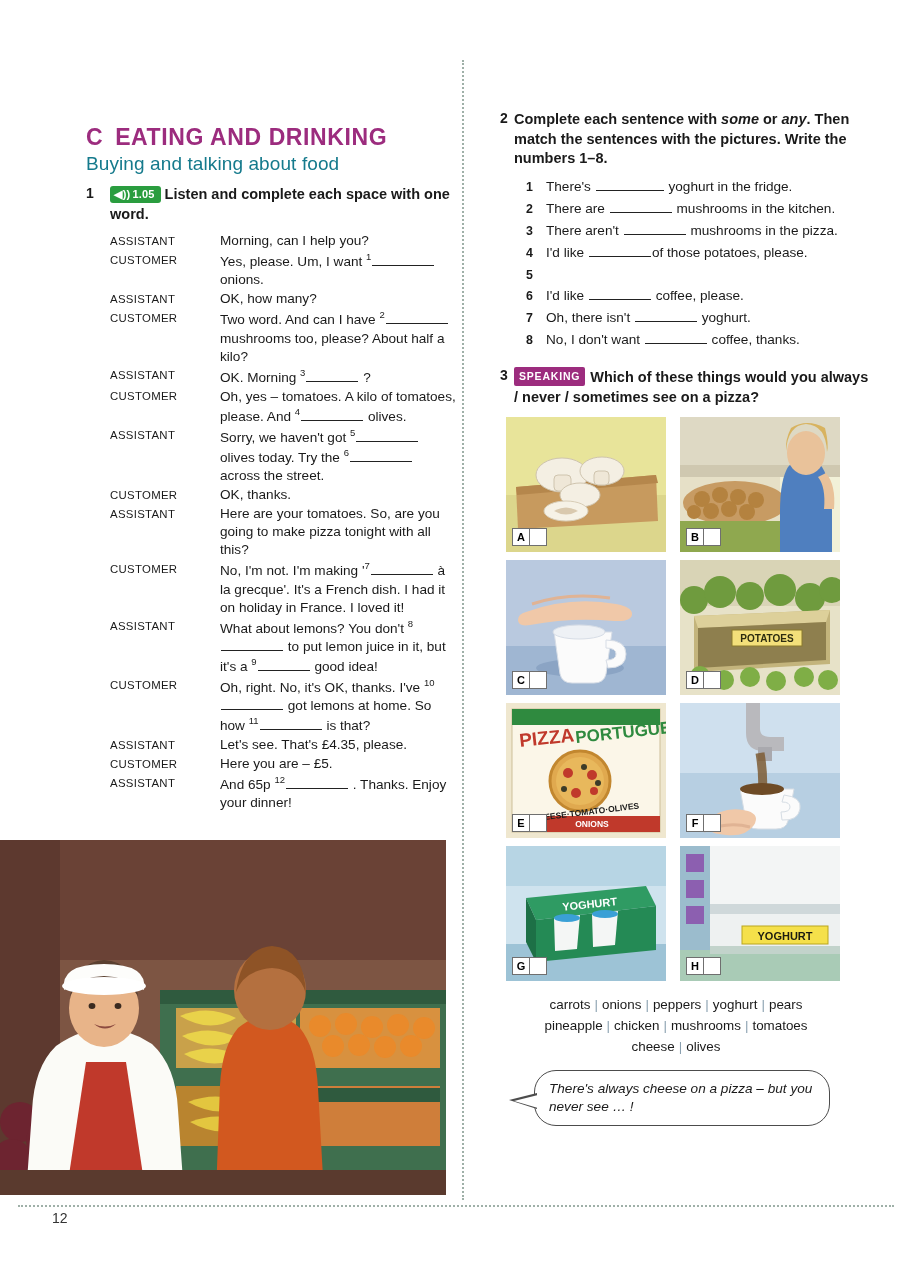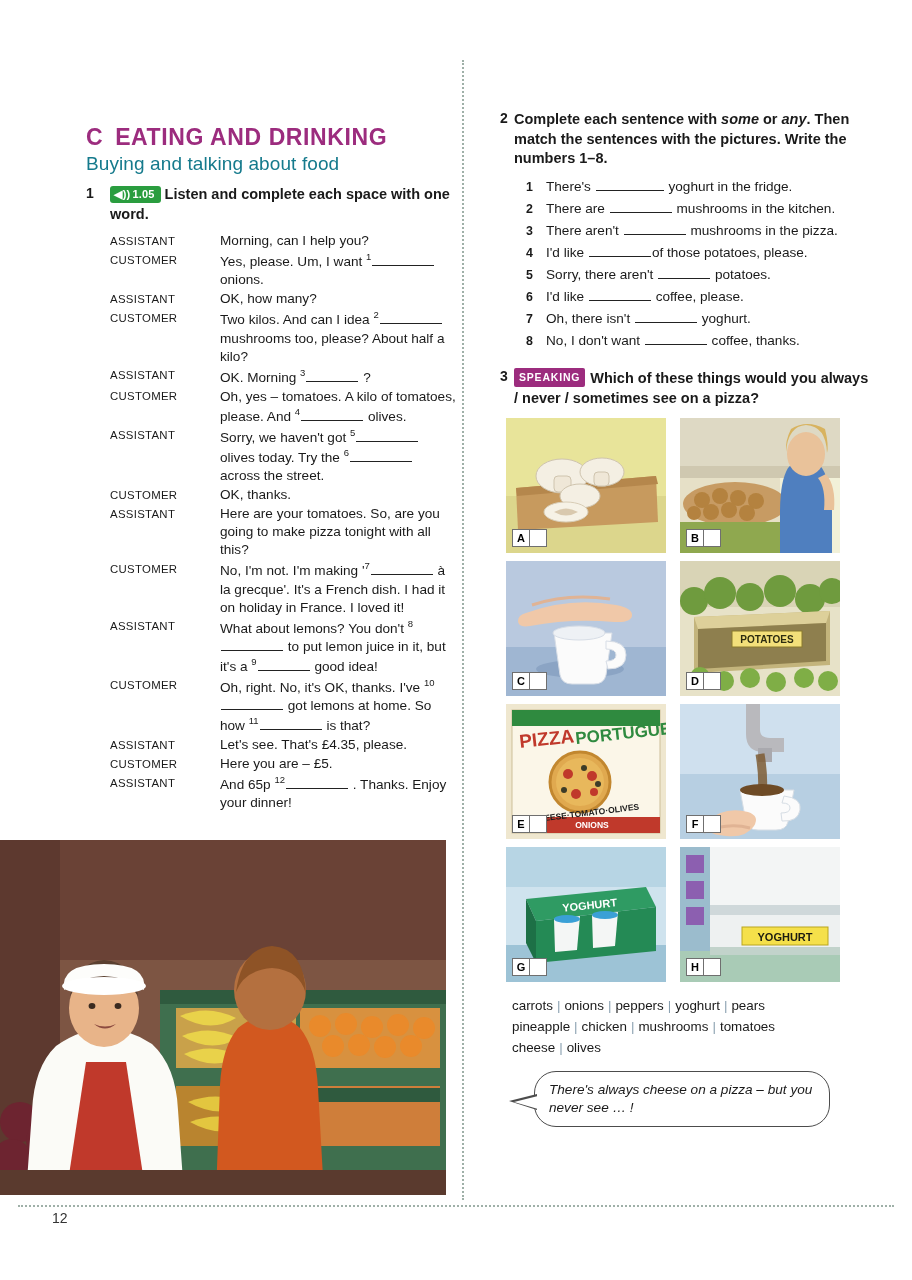--- a/index.html
+++ b/index.html
@@ -239,24 +239,25 @@
   .cell .tag .box {
     width: 16px;
     height: 16px;
     background: #ffffff;
     border: 1px solid #6f6f6f;
     border-left: none;
   }
 
   .wordlist {
     margin-top: 14px;
-    margin-left: 12px;
+    margin-left: 6px;
     width: 340px;
     font-size: 13.4px;
     line-height: 1.55;
+    text-align: center;
   }
   .wordlist .sep { color: #8aa0b0; padding: 0 4px; }
 
   .bubble {
     position: relative;
     margin-top: 12px;
     margin-left: 34px;
     width: 266px;
     border: 1.6px solid #4c4c4c;
     border-radius: 22px;
@@ -325,21 +326,21 @@
         </div>
 
         <div class="d-row">
           <div class="d-who">ASSISTANT</div>
           <div class="d-text">OK, how many?</div>
         </div>
 
         <div class="d-row">
           <div class="d-who">CUSTOMER</div>
           <div class="d-text">
-            <span>Two kilos. And can I idea</span>
+            <span>Two word. And can I have</span>
             <sup class="gapnum">2</sup><span class="gap"></span>
             <span>mushrooms too, please? About half a kilo?</span>
           </div>
         </div>
 
         <div class="d-row">
           <div class="d-who">ASSISTANT</div>
           <div class="d-text">
             <span>OK. Morning</span>
             <sup class="gapnum">3</sup><span class="gap s"></span>
@@ -516,21 +517,20 @@
         <div class="item">
           <div class="item-n">3</div>
           <div><span>There aren't</span> <span class="gap"></span> <span>mushrooms in the pizza.</span></div>
         </div>
         <div class="item">
           <div class="item-n">4</div>
           <div><span>I'd like</span> <span class="gap"></span><span>of those potatoes, please.</span></div>
         </div>
         <div class="item">
           <div class="item-n">5</div>
-          <div><span>Sorry, there aren't</span> <span class="gap s"></span> <span>potatoes.</span></div>
         </div>
         <div class="item">
           <div class="item-n">6</div>
           <div><span>I'd like</span> <span class="gap"></span> <span>coffee, please.</span></div>
         </div>
         <div class="item">
           <div class="item-n">7</div>
           <div><span>Oh, there isn't</span> <span class="gap"></span> <span>yoghurt.</span></div>
         </div>
         <div class="item">

